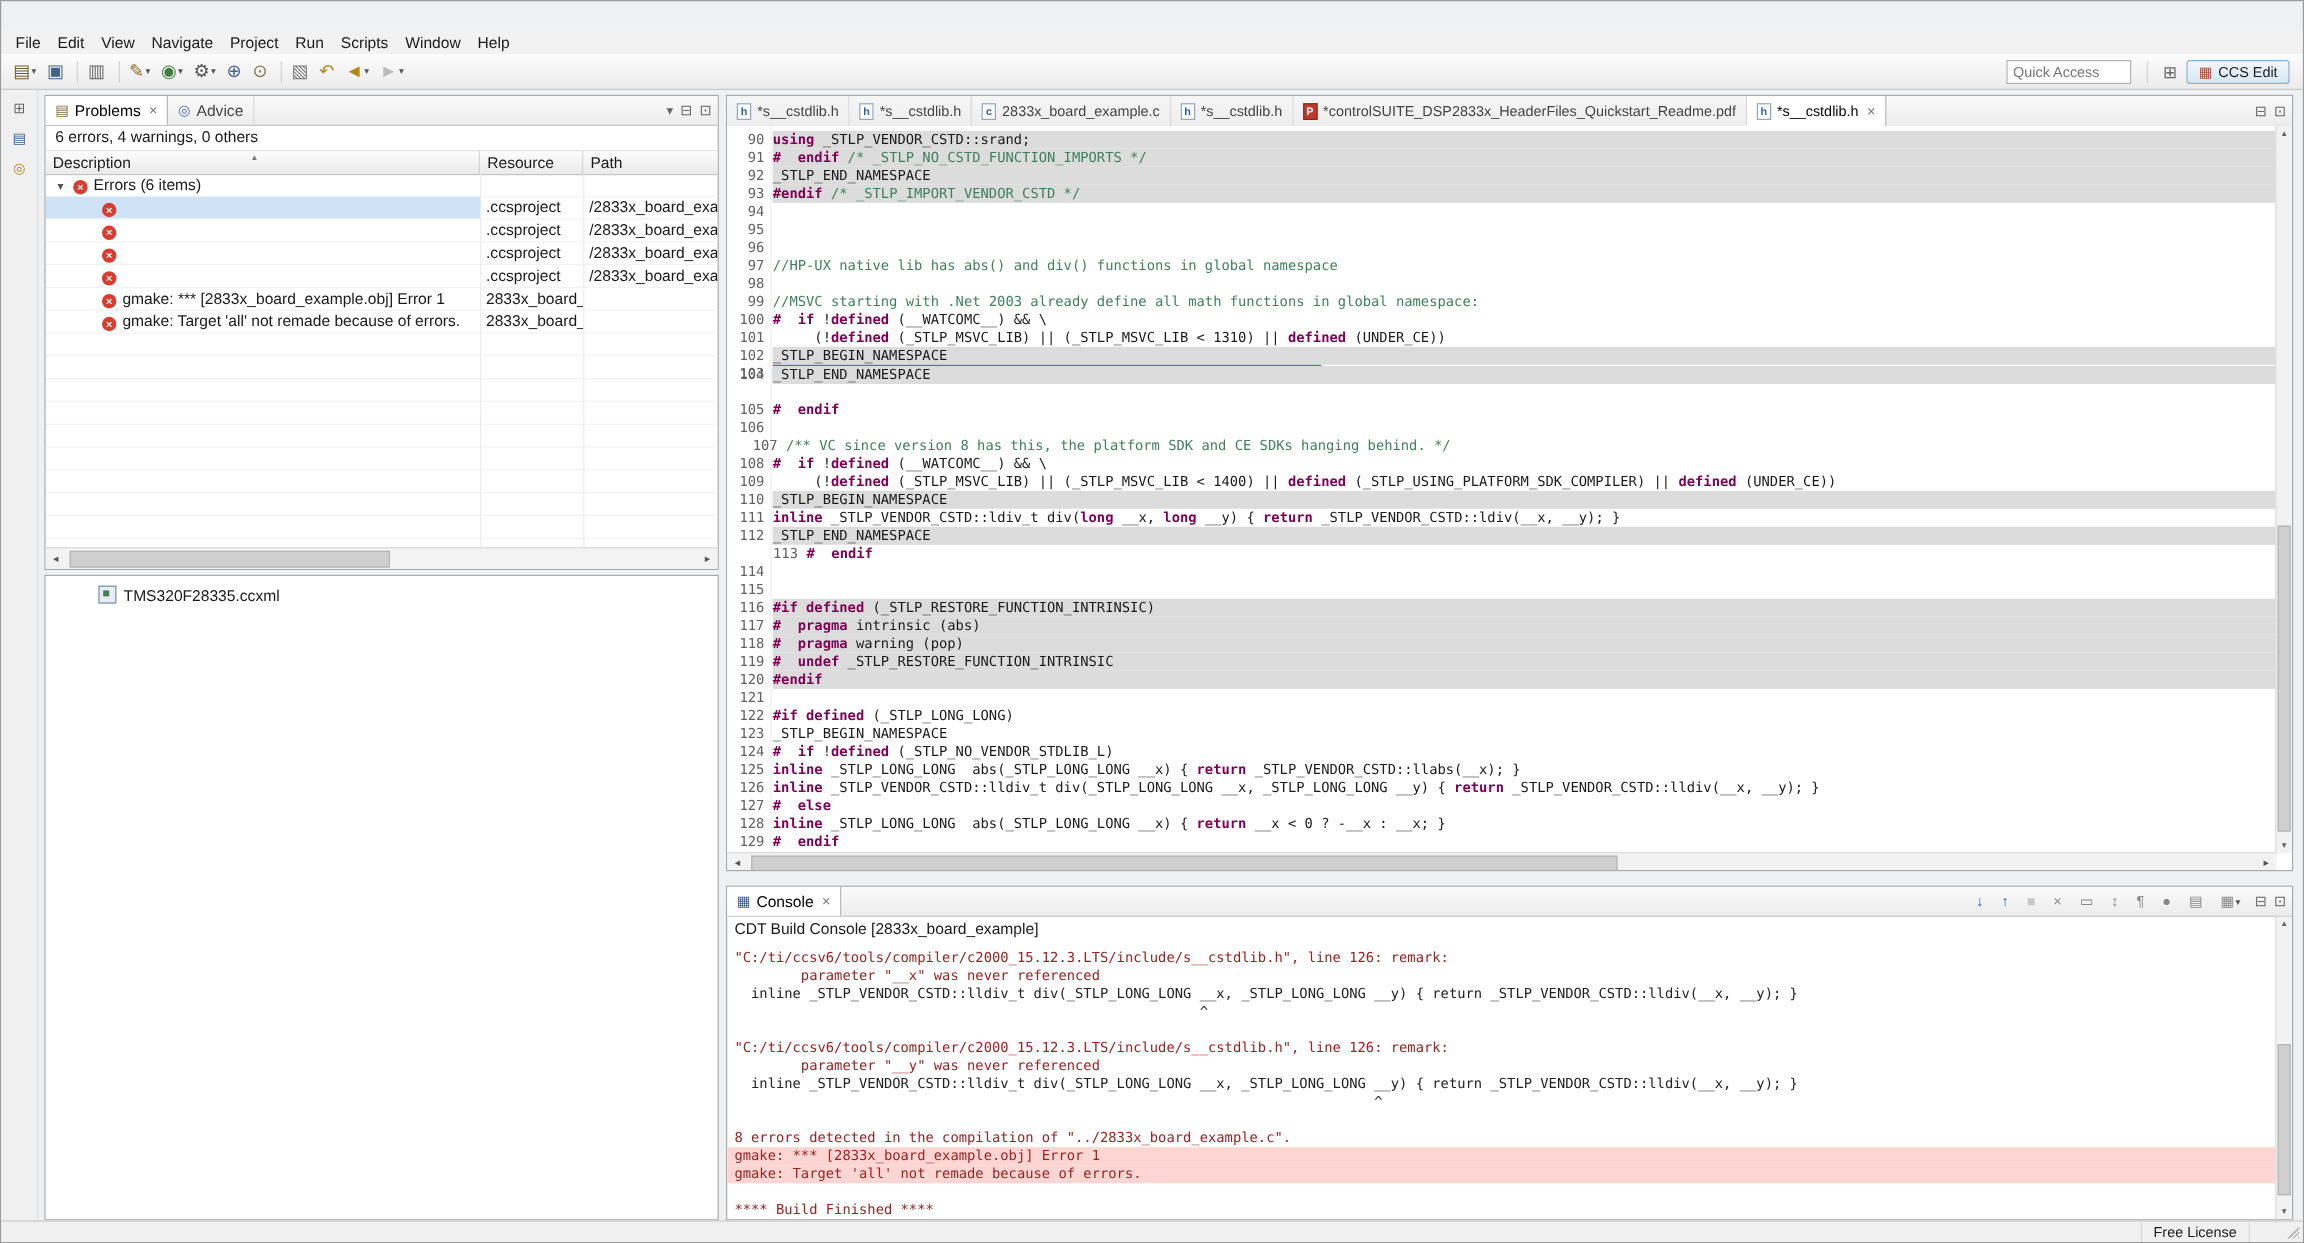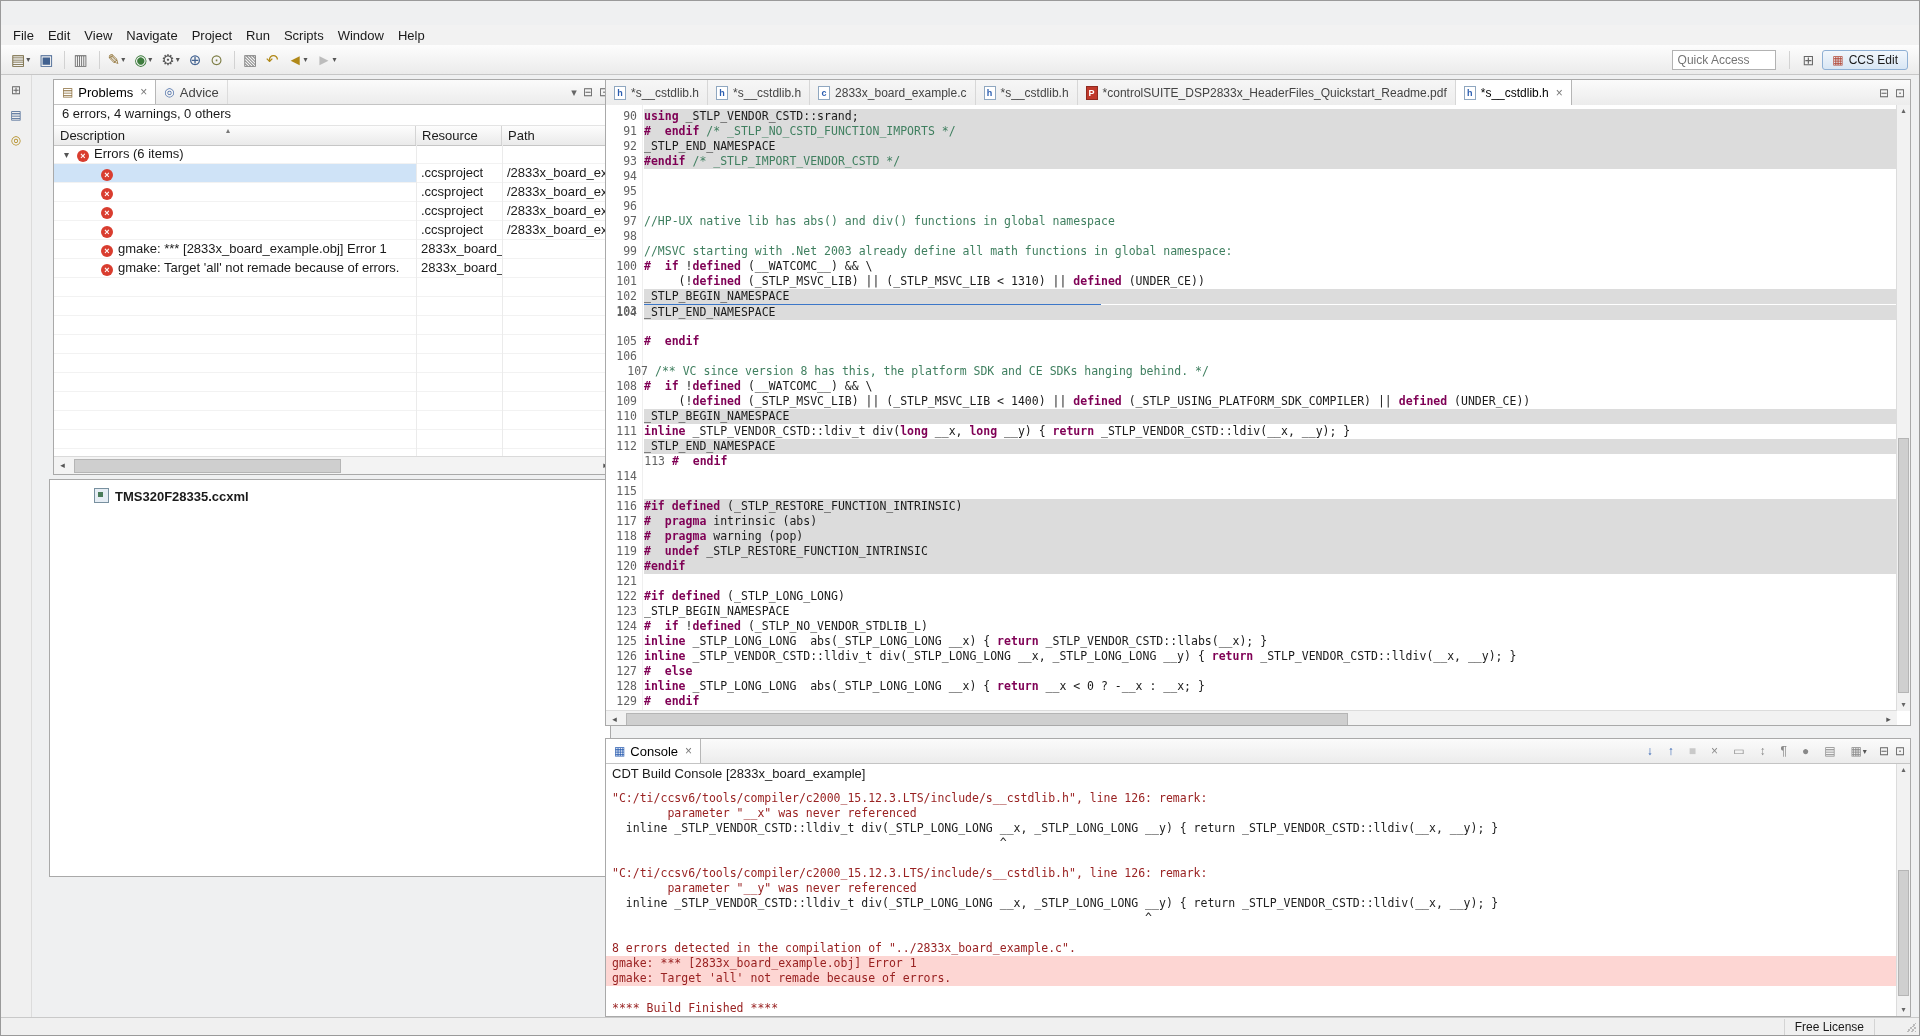--- a/index.html
+++ b/index.html
@@ -25,22 +25,22 @@
   .toolbar-right{margin-left:auto;display:flex;align-items:center;gap:8px;padding-right:4px;}
   .quick-access{width:92px;height:18px;border:1px solid #b2b2b2;background:#fff;font-size:12px;color:#777;padding:0 5px;font-family:"Liberation Sans",sans-serif;}
   .persp-open{font-size:14px;color:#666;}
   .persp-btn{display:inline-flex;align-items:center;gap:5px;padding:2px 9px;border:1px solid #8fb0d4;background:linear-gradient(#f2f7fc,#d8e6f4);border-radius:3px;font-size:12px;color:#1a1a1a;}
   .persp-ico{font-size:12px;color:#b34735;}
   
   .workbench{position:absolute;left:0;top:74px;right:0;bottom:17px;background:#eff0f1;}
   .leftstrip{position:absolute;left:0;top:0;width:30px;bottom:0;background:#f0f0f0;border-right:1px solid #dcdcdc;display:flex;flex-direction:column;align-items:center;padding-top:6px;gap:7px;}
   .strip-icon{width:18px;height:18px;font-size:12px;text-align:center;line-height:18px;}
   .panel{position:absolute;background:#fff;border:1px solid #a9a9a9;overflow:hidden;box-sizing:border-box;}
-  #problems-panel{left:36px;top:4px;width:562px;height:396px;margin-left:16px;}
-  #explorer-panel{left:48px;top:404px;width:562px;height:398px;font-weight:bold;}
+  #problems-panel{left:36px;top:4px;width:562px;height:396px;}
+  #explorer-panel{left:36px;top:404px;width:562px;height:538px;}
   #editor-panel{left:604px;top:4px;width:1306px;height:647px;}
   #console-panel{left:604px;top:663px;width:1306px;height:279px;}
   
   .view-tabbar{position:relative;height:24px;background:linear-gradient(#fbfbfb,#ececec);border-bottom:1px solid #c4c4c4;display:flex;align-items:stretch;font-size:13px;}
   .view-tab{display:flex;align-items:center;gap:5px;padding:0 8px;color:#444;border-right:1px solid #dcdcdc;}
   .view-tab.sel{background:#fff;color:#000;border-right:1px solid #b7b7b7;}
   .vicon{font-size:12px;line-height:12px;}
   .vicon-problems::before{content:"▤";color:#8a6d3b;}
   .vicon-advice::before{content:"◎";color:#4a6da7;}
   .vicon-console::before{content:"▦";color:#2a5db0;}

